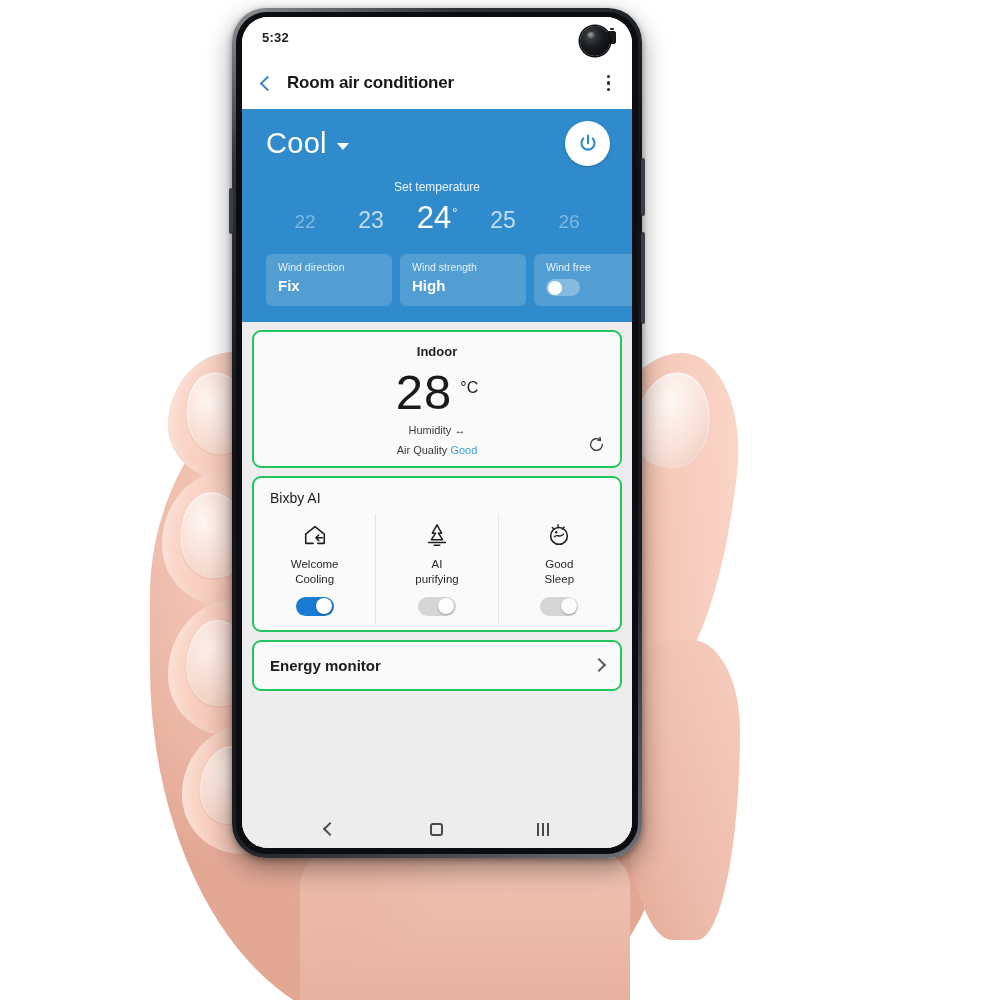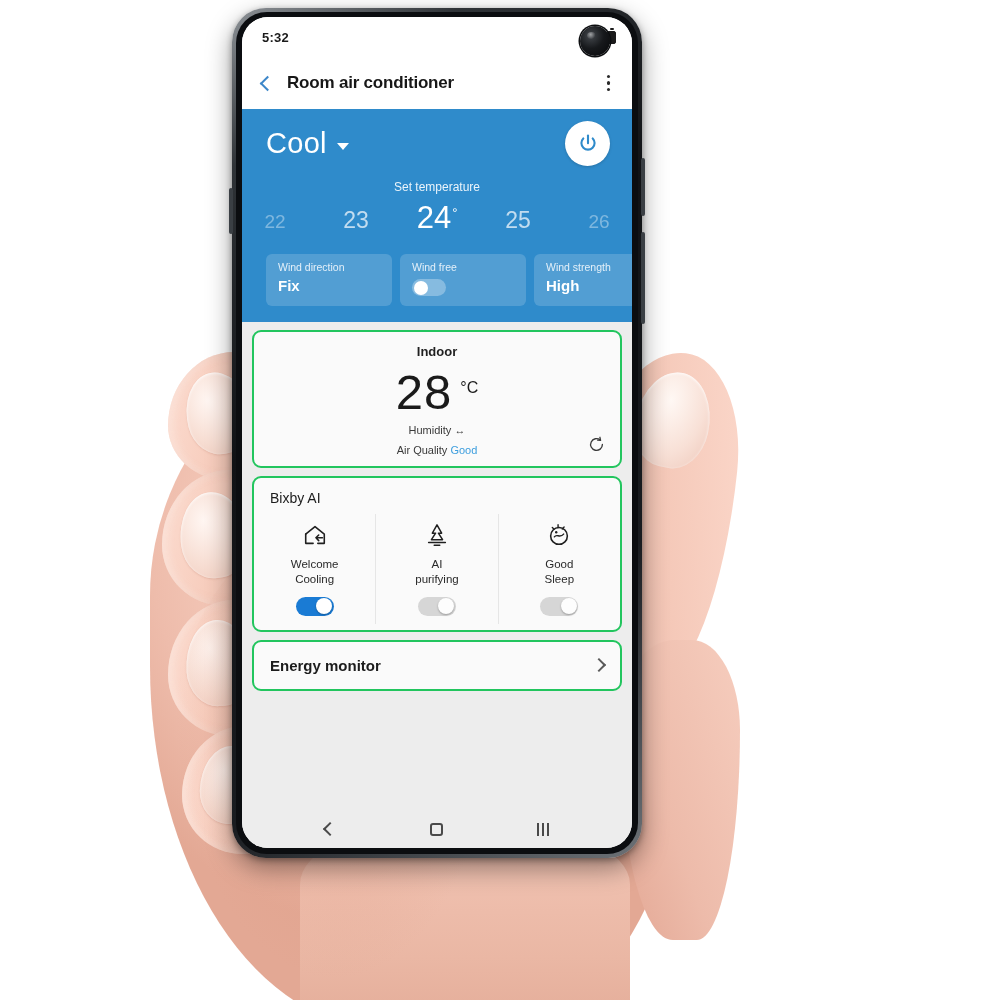--- a/index.html
+++ b/index.html
@@ -177,21 +177,21 @@
   }
   .power-btn {
     width: 45px; height: 45px; border-radius: 50%; background: #fff;
     display: flex; align-items: center; justify-content: center; cursor: pointer;
     box-shadow: 0 1px 3px rgba(0,0,0,.18);
   }
   .set-temp-label {
     text-align: center; color: #eaf4fb; font-size: 12px; margin-top: 14px; font-weight: 400;
   }
   .temp-row {
-    display: flex; align-items: baseline; justify-content: space-between; gap: 0; margin-top: 6px;
+    display: flex; align-items: baseline; justify-content: center; gap: 0; margin-top: 6px;
   }
   .temp-item {
     width: 66px; text-align: center; font-weight: 300; cursor: pointer;
   }
   .temp-item.far { font-size: 19px; color: rgba(255,255,255,.38); }
   .temp-item.near { font-size: 23px; color: rgba(255,255,255,.7); }
   .temp-item.sel {
     font-size: 31px; color: #ffffff; font-weight: 400; position: relative;
   }
   .temp-item.sel .deg {
@@ -360,26 +360,26 @@
               <div class="temp-item near">25</div>
               <div class="temp-item far">26</div>
             </div>
 
             <div class="chips">
               <div class="chip">
                 <div class="chip-label">Wind direction</div>
                 <div class="chip-value">Fix</div>
               </div>
               <div class="chip">
+                <div class="chip-label">Wind strength</div>
+                <div class="chip-value">High</div>
+              </div>
+              <div class="chip">
                 <div class="chip-label">Wind free</div>
                 <div class="chip-toggle"></div>
-              </div>
-              <div class="chip">
-                <div class="chip-label">Wind strength</div>
-                <div class="chip-value">High</div>
               </div>
 
             </div>
           </div>
 
           <div class="content">
 
             <div class="card indoor-card">
               <div class="indoor-title">Indoor</div>
               <div class="indoor-temp-row">

